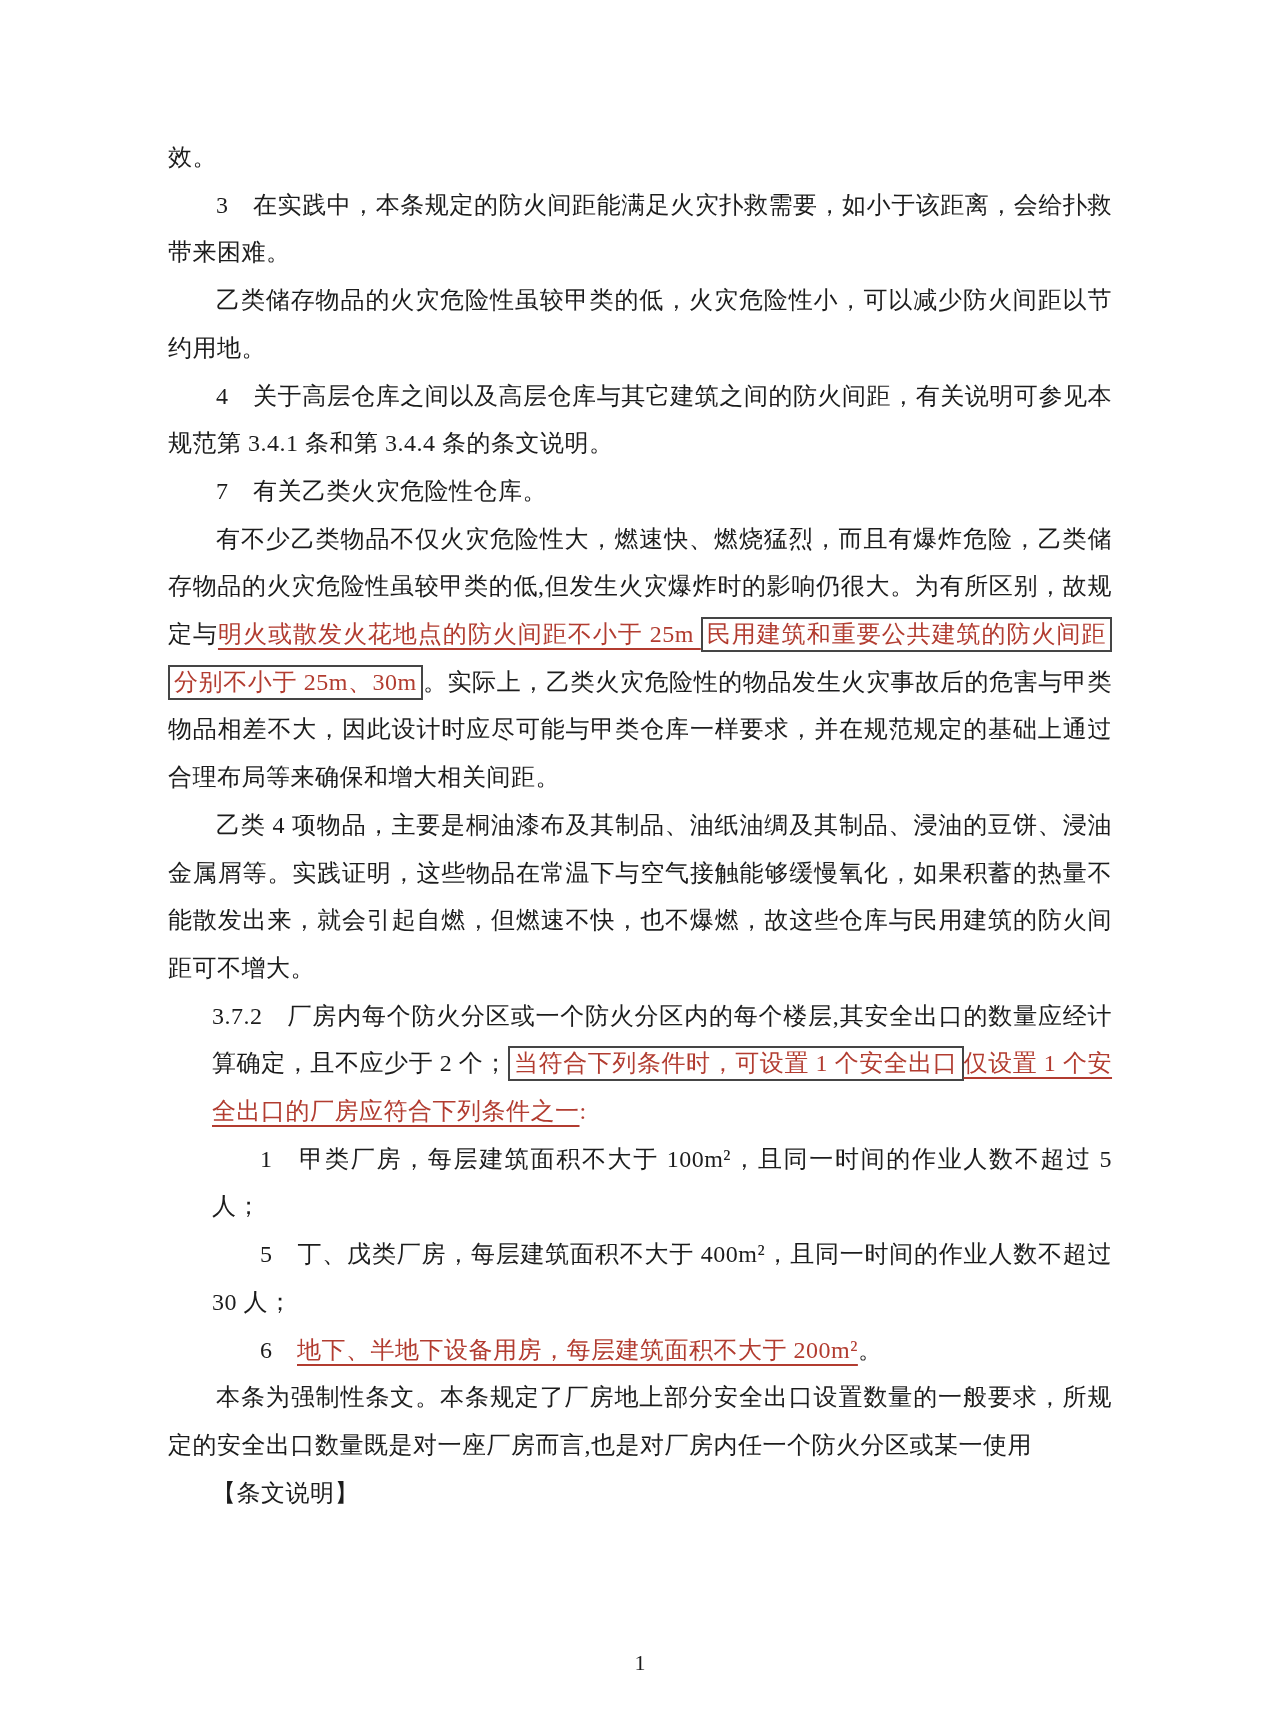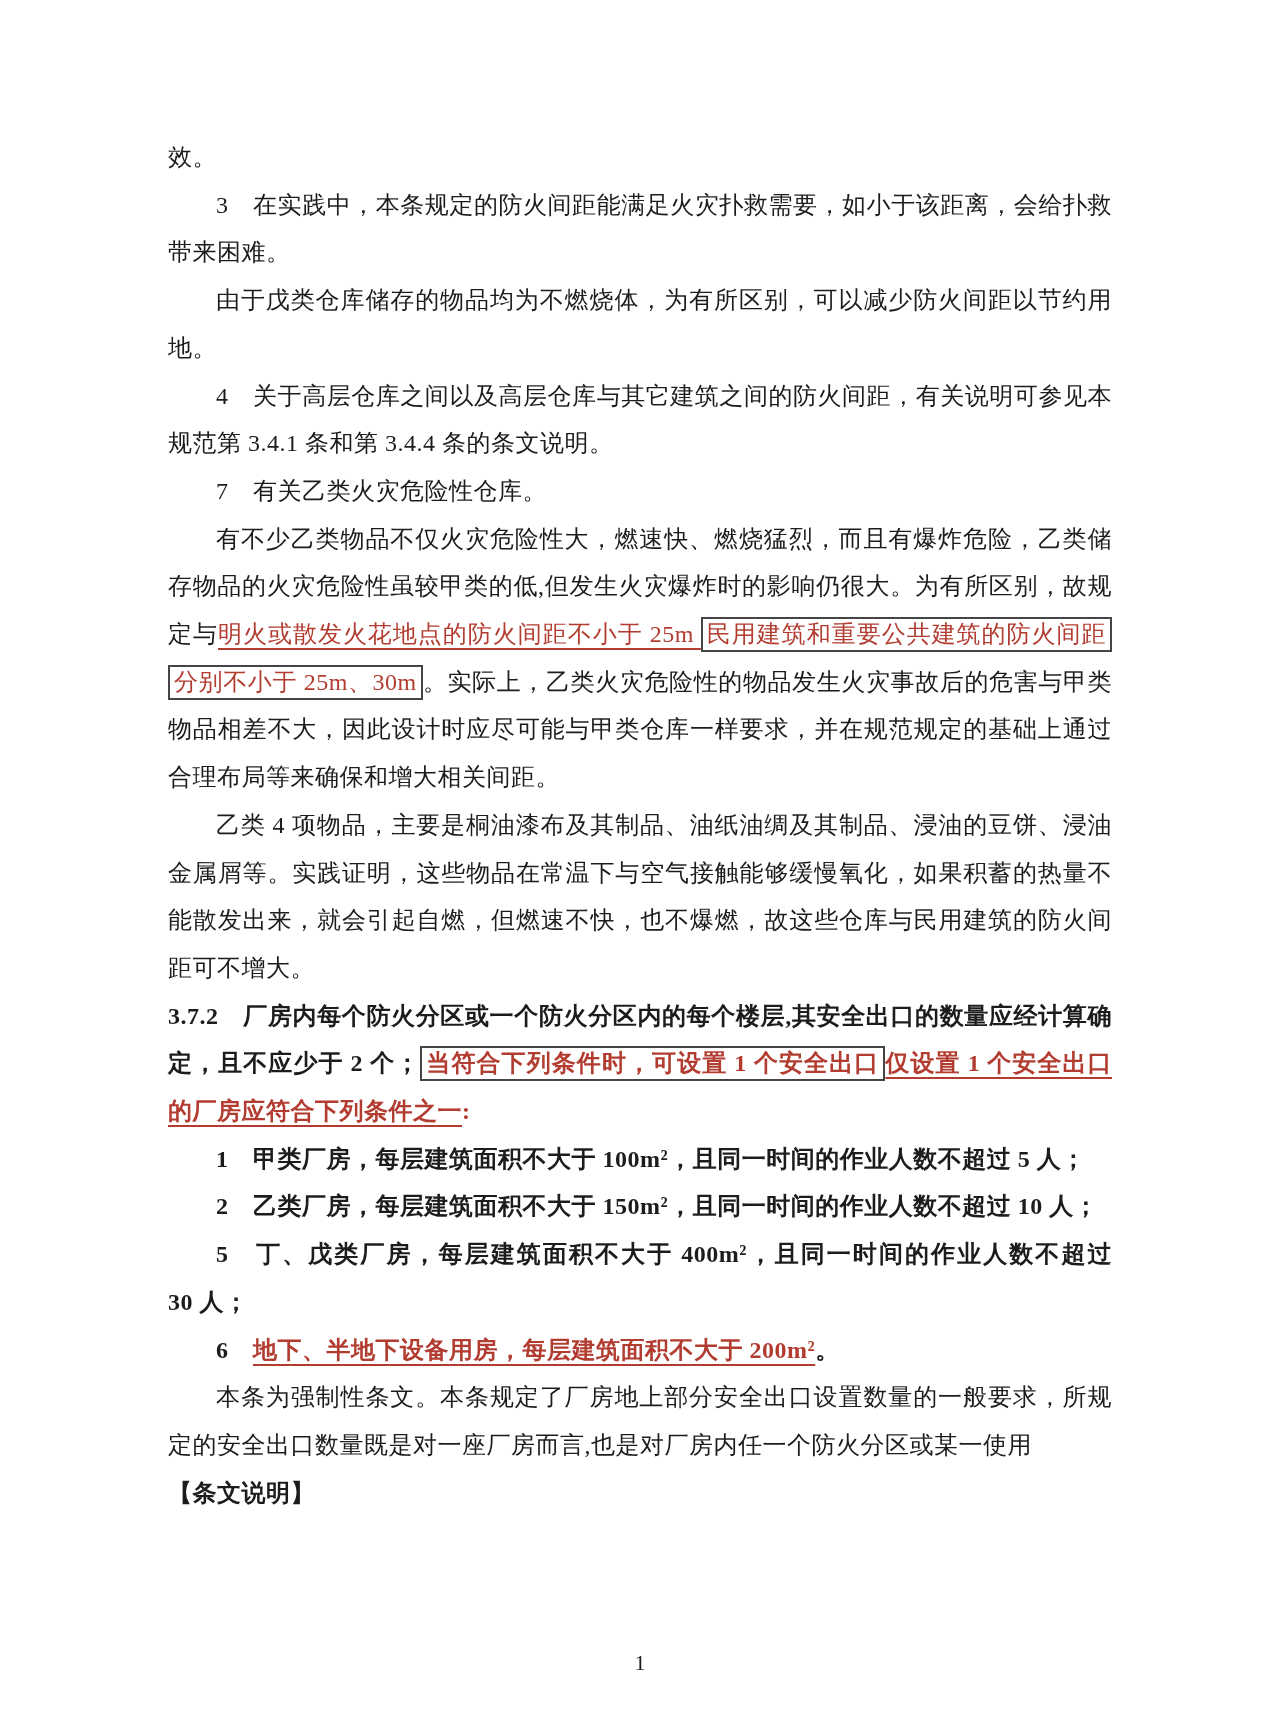--- a/index.html
+++ b/index.html
@@ -16,21 +16,21 @@
     position: absolute;
     left: 168px; top: 134px;
     width: 944px;
     font-size: 24px;
     line-height: 47.7px;
     letter-spacing: 0.5px;
     text-align: justify;
   }
   p.para { text-align: justify; }
   .indent { text-indent: 2em; }
-  .bold { font-weight: bold; }
+  .bold { font-weight: normal; margin-left: 44px; }
   .red { color: var(--revision-red, #b23c30); }
   .ru {
     color: var(--revision-red, #b23c30);
     text-decoration-line: underline;
     text-decoration-thickness: 1.5px;
     text-underline-offset: 6px;
     text-decoration-color: var(--revision-red, #b23c30);
   }
   .rbox {
     color: var(--revision-red, #b23c30);
@@ -52,35 +52,34 @@
 </head>
 <body>
 
 <div class="sheet">
   <div class="doc">
 
     <p class="para">效。</p>
 
     <p class="para indent">3　在实践中，本条规定的防火间距能满足火灾扑救需要，如小于该距离，会给扑救带来困难。</p>
 
-    <p class="para indent">由于戊类仓库储存的物品均为不燃烧体，为有所区别，可以减少防火间距以节约用地。</p>
+    <p class="para indent">乙类储存物品的火灾危险性虽较甲类的低，火灾危险性小，可以减少防火间距以节约用地。</p>
 
     <p class="para indent">4　关于高层仓库之间以及高层仓库与其它建筑之间的防火间距，有关说明可参见本规范第 3.4.1 条和第 3.4.4 条的条文说明。</p>
 
     <p class="para indent">7　有关乙类火灾危险性仓库。</p>
 
     <p class="para indent"><span>有不少乙类物品不仅火灾危险性大，燃速快、燃烧猛烈，而且有爆炸危险，乙类储存物品的火灾危险性虽较甲类的低,但发生火灾爆炸时的影响仍很大。为有所区别，故规定与</span><span class="ru">明火或散发火花地点的防火间距不小于 25m </span><span class="rbox">民用建筑和重要公共建筑的防火间距分别不小于 25m、30m</span><span>。实际上，乙类火灾危险性的物品发生火灾事故后的危害与甲类物品相差不大，因此设计时应尽可能与甲类仓库一样要求，并在规范规定的基础上通过合理布局等来确保和增大相关间距。</span></p>
 
     <p class="para indent">乙类 4 项物品，主要是桐油漆布及其制品、油纸油绸及其制品、浸油的豆饼、浸油金属屑等。实践证明，这些物品在常温下与空气接触能够缓慢氧化，如果积蓄的热量不能散发出来，就会引起自燃，但燃速不快，也不爆燃，故这些仓库与民用建筑的防火间距可不增大。</p>
 
     <p class="para bold"><span>3.7.2　厂房内每个防火分区或一个防火分区内的每个楼层,其安全出口的数量应经计算确定，且不应少于 2 个；</span><span class="rbox">当符合下列条件时，可设置 1 个安全出口</span><span class="ru">仅设置 1 个安全出口的厂房应符合下列条件之一</span><span class="red">:</span></p>
 
     <p class="para indent bold">1　甲类厂房，每层建筑面积不大于 100m²，且同一时间的作业人数不超过 5 人；</p>
 
-    <p class="para indent bold">2　乙类厂房，每层建筑面积不大于 150m²，且同一时间的作业人数不超过 10 人；</p>
 
 
     <p class="para indent bold"><span>5　丁、戊类厂房，每层建筑面积不大于 400m²，且同一时间的作业人数不超过</span> <span class="nowrap">30 人；</span></p>
 
 
     <p class="para indent bold"><span>6　</span><span class="ru">地下、半地下设备用房，每层建筑面积不大于 200m²</span><span>。</span></p>
 
     <p class="para indent">本条为强制性条文。本条规定了厂房地上部分安全出口设置数量的一般要求，所规定的安全出口数量既是对一座厂房而言,也是对厂房内任一个防火分区或某一使用</p>
 
     <p class="para bold">【条文说明】</p>

